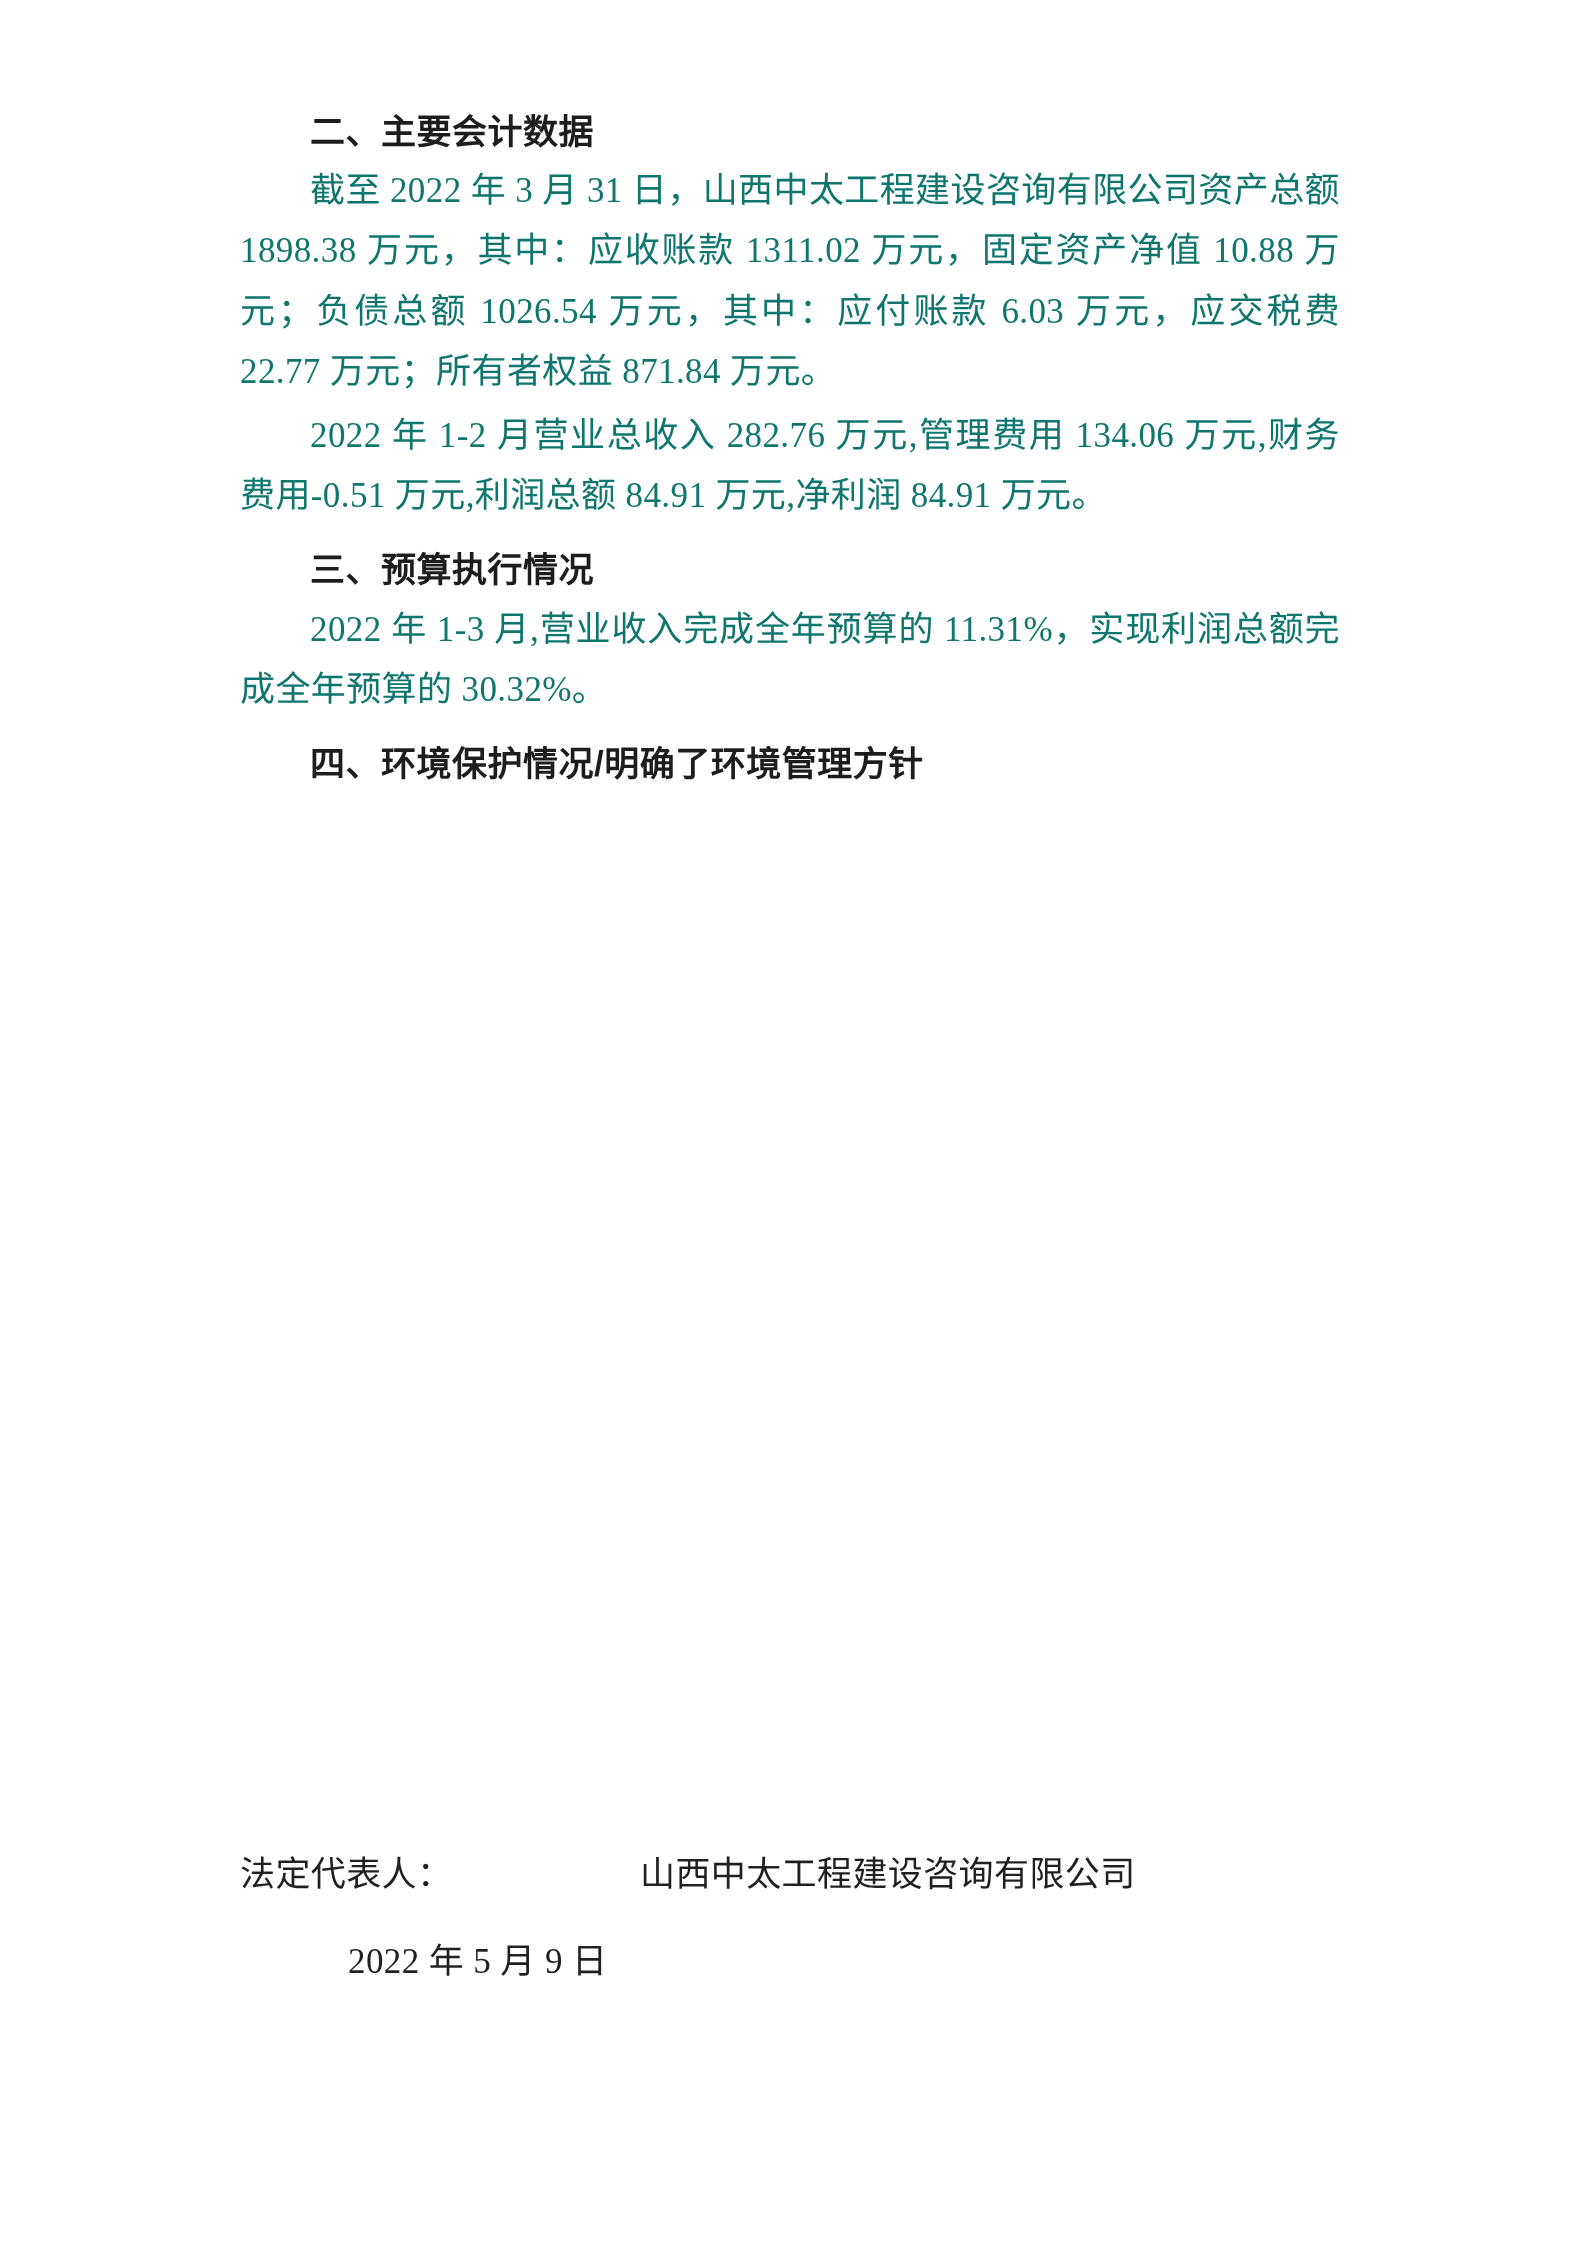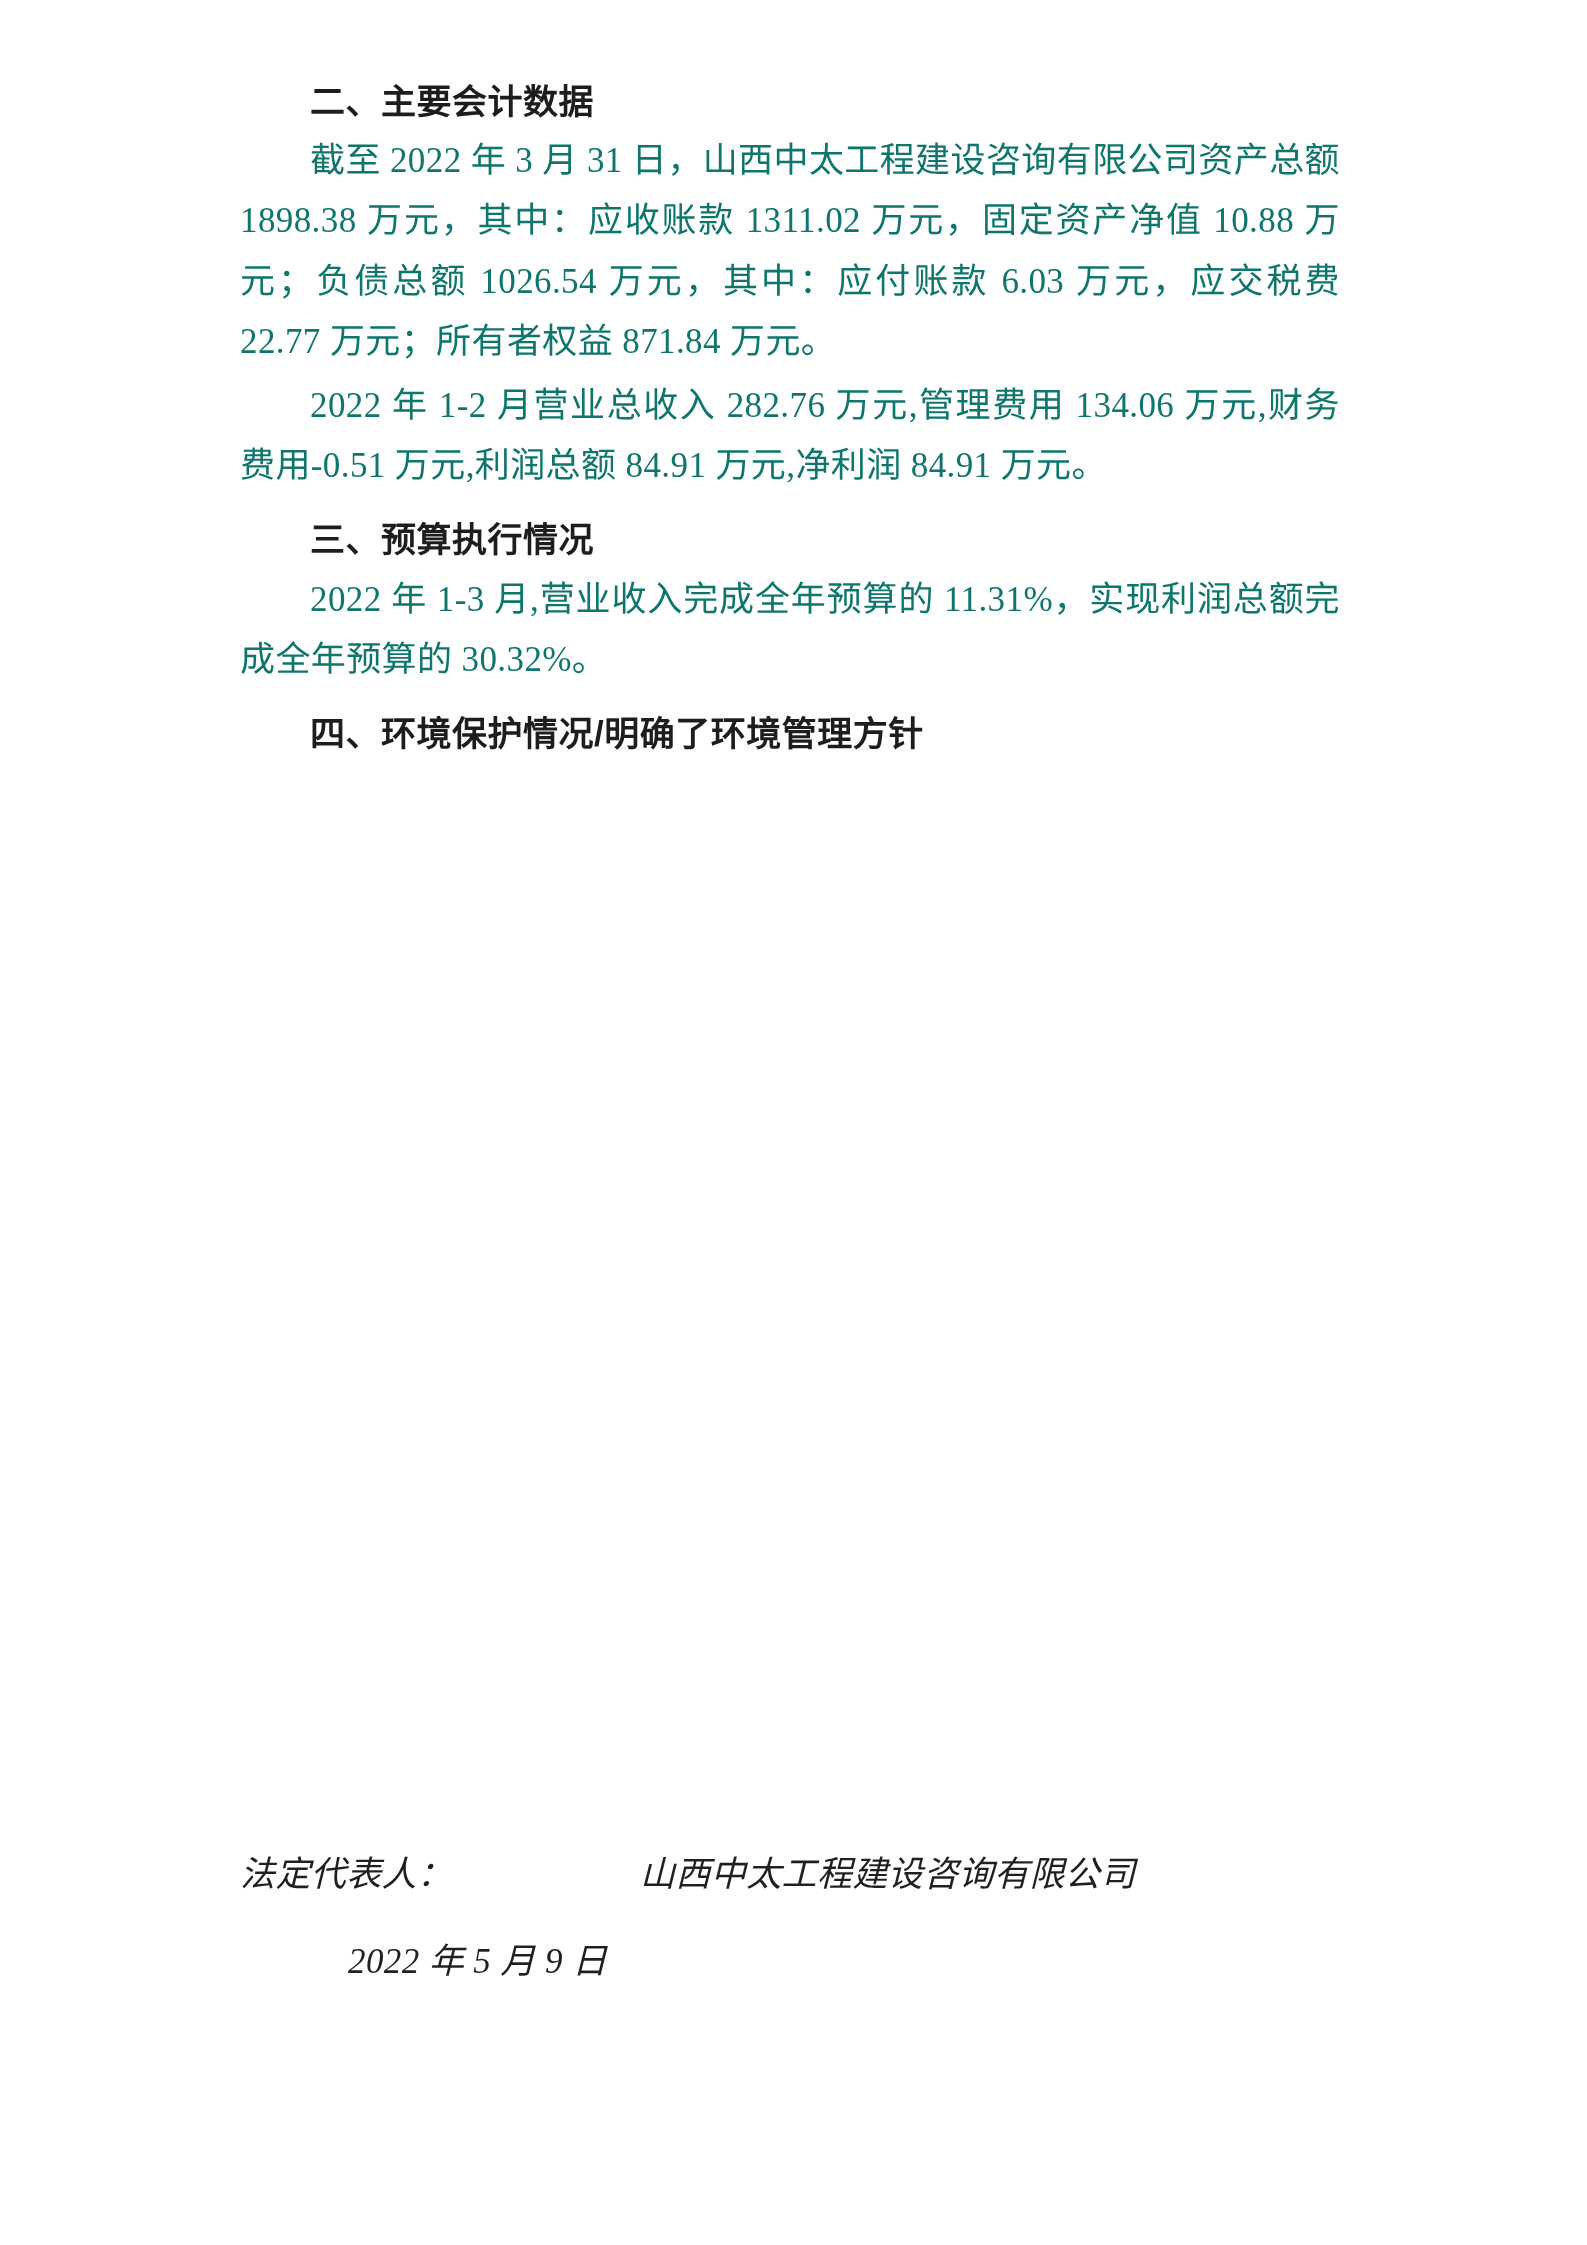--- a/index.html
+++ b/index.html
@@ -11,21 +11,21 @@
     width: 1587px;
     height: 2245px;
     font-family: "Liberation Serif", "DejaVu Serif", serif;
     color: #231f20;
   }
   .page {
     position: relative;
     width: 1265px;
     height: 2245px;
     box-sizing: border-box;
-    padding: 78px 215px 120px 240px;
+    padding: 108px 215px 120px 240px;
   }
   .doc-body {
     width: 1100px;
   }
   h2.section-heading {
     font-family: "Liberation Sans", "DejaVu Sans", sans-serif;
     font-weight: bold;
     font-size: 35px;
     line-height: 1.35;
     margin: 0 0 6px 0;
@@ -49,21 +49,20 @@
   }
   .signature-block {
     position: absolute;
     left: 240px;
     top: 1845px;
     width: 1130px;
   }
   .sig-row {
     display: flex;
     align-items: center;
-    font-style: italic;
   }
   .sig-left {
     width: 400px;
     font-size: 35px;
     letter-spacing: 0.4px;
   }
   .sig-right {
     flex: 1;
     font-size: 35px;
     letter-spacing: 0.4px;

